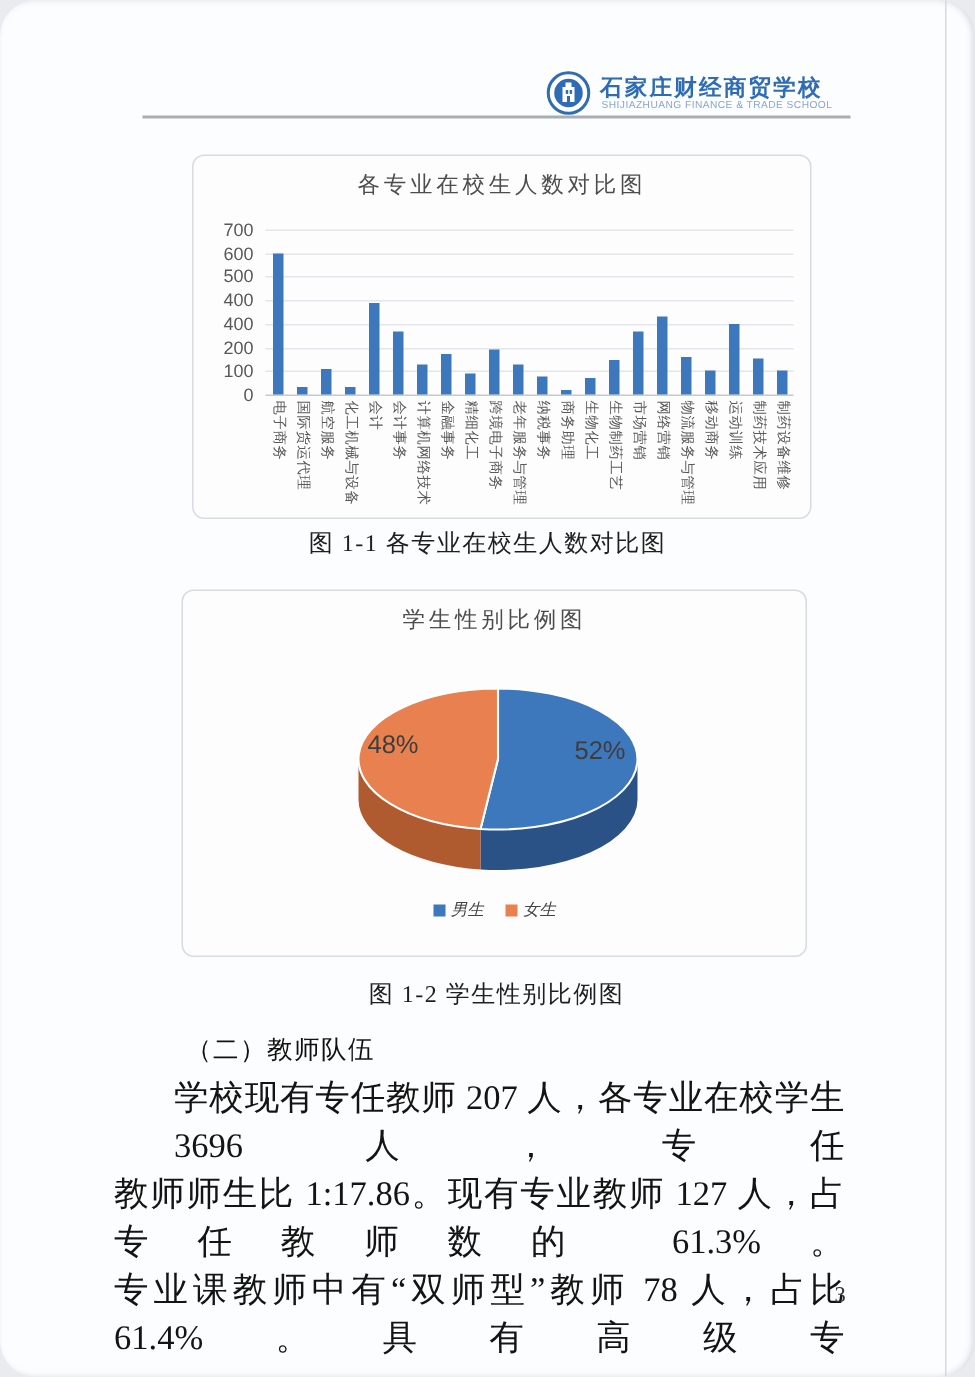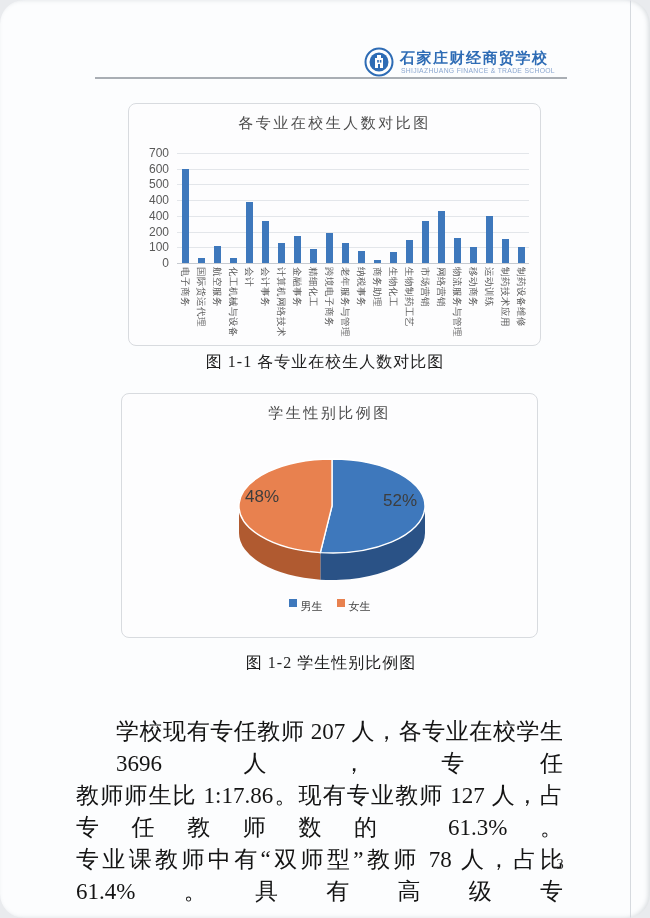--- a/index.html
+++ b/index.html
@@ -47,21 +47,21 @@
     font-size:9.5px;line-height:16px;color:#595959;letter-spacing:.5px;white-space:nowrap;
   }
   
   #pie-frame{left:121px;top:393px;width:415px;height:243px;}
   .pie-svg{position:absolute;left:70px;top:32px;}
   .pie-label{font-size:17px;fill:#3d3d3d;font-family:"Liberation Sans","DejaVu Sans",sans-serif;}
   .legend{
     position:absolute;left:0;right:0;top:205px;display:flex;justify-content:center;
     align-items:center;gap:14px;font-size:11px;color:#444;
   }
-  .legend-item{display:flex;gap:4px;}
+  .legend-item{display:flex;align-items:center;gap:4px;font-style:italic;}
   .legend-swatch{width:8px;height:8px;display:inline-block;}
   
   .caption{
     position:absolute;left:0;right:0;text-align:center;color:#1f1f1f;font-size:16px;
     font-family:"Liberation Serif","DejaVu Serif",serif;letter-spacing:1px;
   }
   #caption1{top:352px;}
   #caption2{top:653px;padding-left:12px;}
   .section-heading{
     position:absolute;left:124px;top:688px;color:#111;font-size:17px;letter-spacing:1px;
@@ -188,20 +188,21 @@
         <span>男生</span>
       </span>
       <span class="legend-item">
         <span class="legend-swatch" id="swatch-female" style="background: rgb(232, 129, 79);"></span>
         <span>女生</span>
       </span>
     </div>
   </div>
   <div class="caption" id="caption2">图 1-2 学生性别比例图</div>
 
+  <div class="section-heading">（二）教师队伍</div>
   <div class="body-text">
       <div class="body-line fill indent">学校现有专任教师 207 人，各专业在校学生 3696 人，专任</div>
       <div class="body-line fill">教师师生比 1:17.86。现有专业教师 127 人，占专任教师数的 61.3%。</div>
       <div class="body-line fill">专业课教师中有“双师型”教师 78 人，占比 61.4%。具有高级专</div>
     </div>
 
   <div class="page-number">3</div>
 </div>
 
 </body></html>

